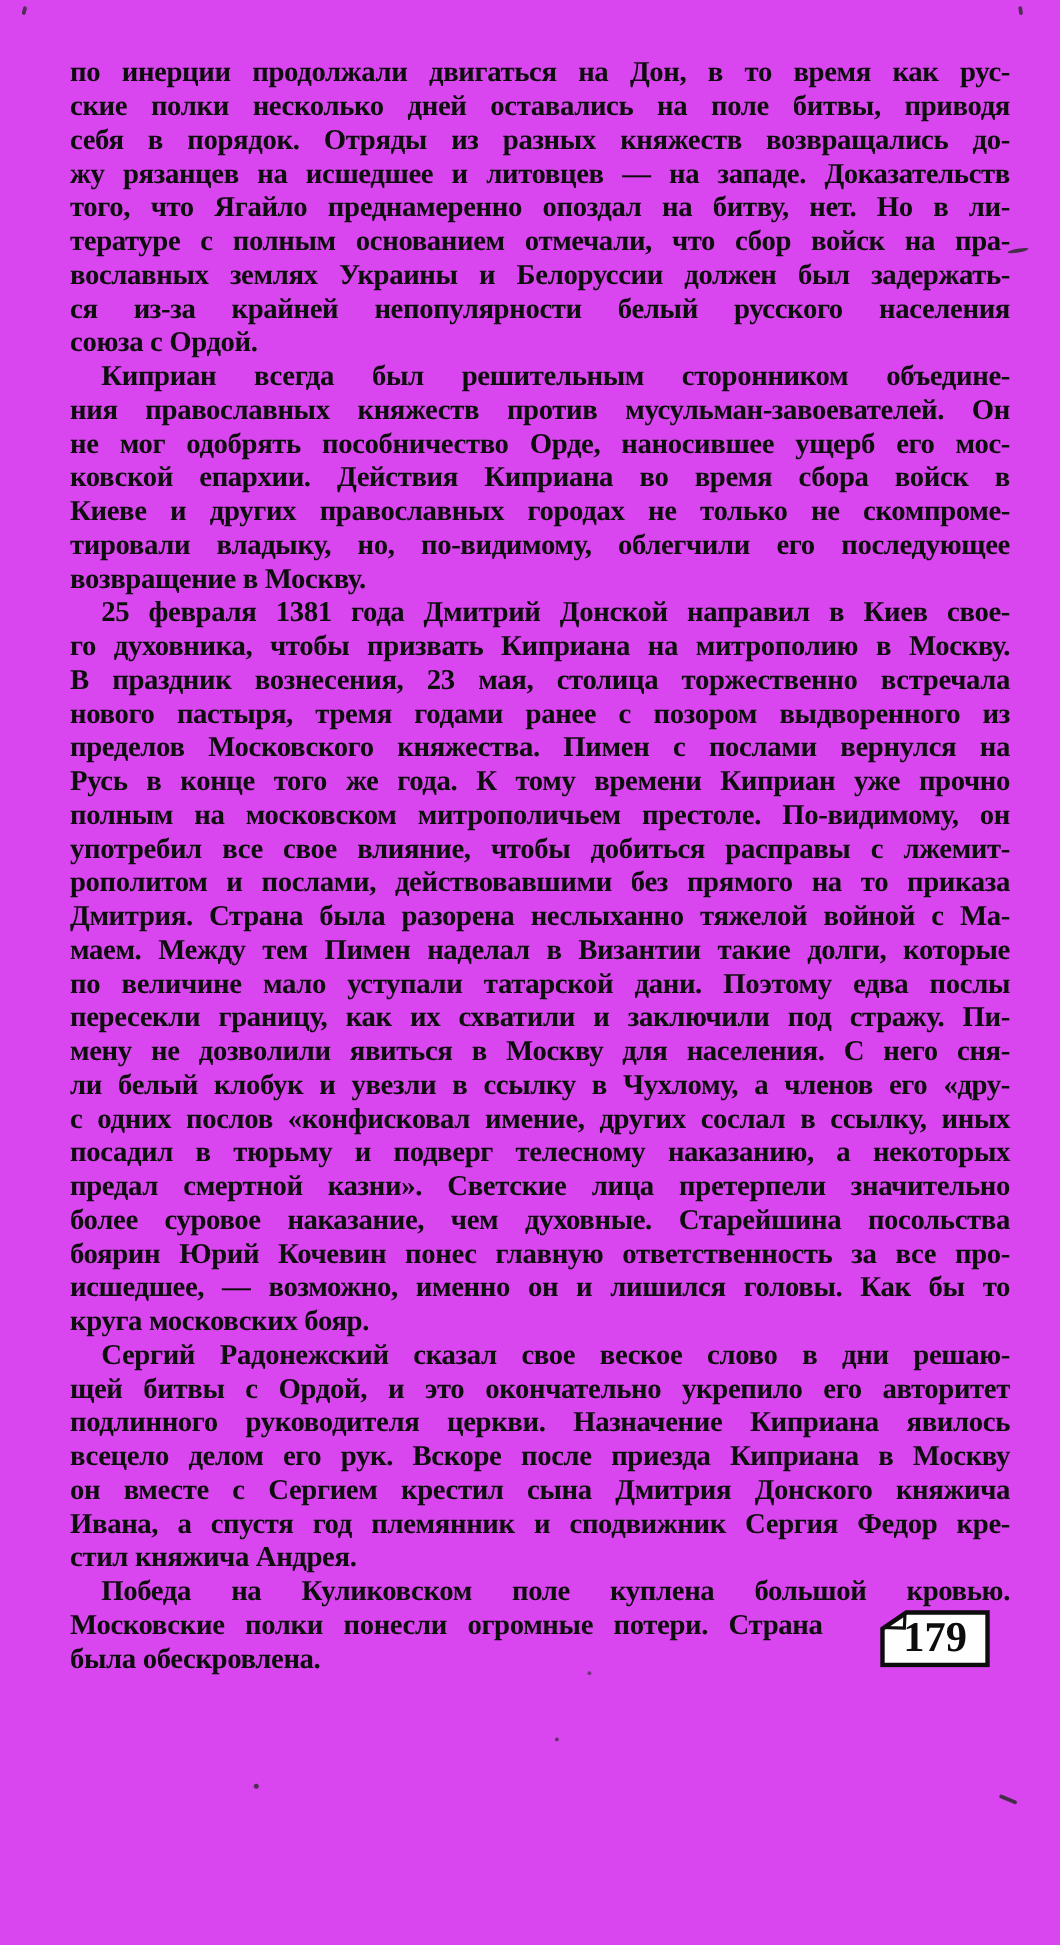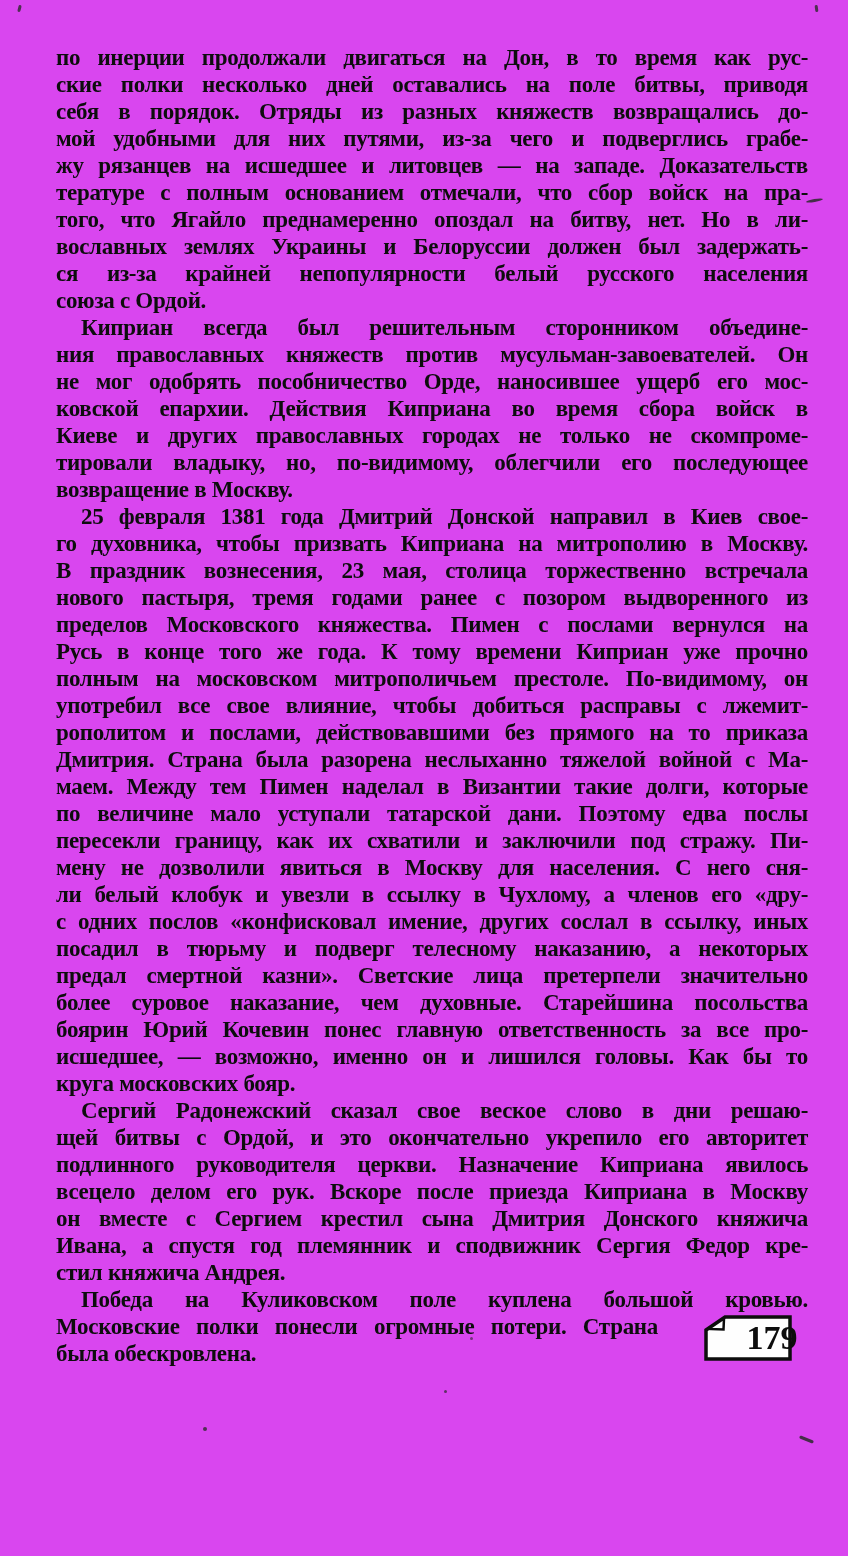--- a/index.html
+++ b/index.html
@@ -40,21 +40,21 @@
   .pagenum-box {
     float: right;
     position: relative;
     width: 88px;
     height: 46px;
     margin: 2px 16px 8px 46px;
   }
   .pagenum-box svg { position: absolute; left: 0; top: 0; }
   .pagenum {
     position: absolute;
-    left: 36px;
+    left: 12px;
     top: 0;
     width: 64px;
     height: 46px;
     display: flex;
     align-items: center;
     justify-content: center;
     font-size: 34px;
     font-weight: bold;
     letter-spacing: 0;
     color: #0d0d0d;
@@ -76,24 +76,23 @@
 </style>
 </head>
 <body>
 
 <div class="page">
   <div class="text-col" id="text-col">
       <div class="para">
         <div class="line">по инерции продолжали двигаться на Дон, в то время как рус-</div>
         <div class="line">ские полки несколько дней оставались на поле битвы, приводя</div>
         <div class="line">себя в порядок. Отряды из разных княжеств возвращались до-</div>
-        <div class="line">мой удобными для них путями, из-за чего и подверглись грабе-</div>
         <div class="line">жу рязанцев на исшедшее и литовцев — на западе. Доказательств</div>
+        <div class="line">того, что Ягайло преднамеренно опоздал на битву, нет. Но в ли-</div>
         <div class="line">тературе с полным основанием отмечали, что сбор войск на пра-</div>
-        <div class="line">того, что Ягайло преднамеренно опоздал на битву, нет. Но в ли-</div>
         <div class="line">вославных землях Украины и Белоруссии должен был задержать-</div>
         <div class="line">ся из-за крайней непопулярности белый русского населения</div>
         <div class="line last">союза с Ордой.</div>
       </div>
       <div class="para">
         <div class="line indent">Киприан всегда был решительным сторонником объедине-</div>
         <div class="line">ния православных княжеств против мусульман-завоевателей. Он</div>
         <div class="line">не мог одобрять пособничество Орде, наносившее ущерб его мос-</div>
         <div class="line">ковской епархии. Действия Киприана во время сбора войск в</div>
         <div class="line">Киеве и других православных городах не только не скомпроме-</div>

